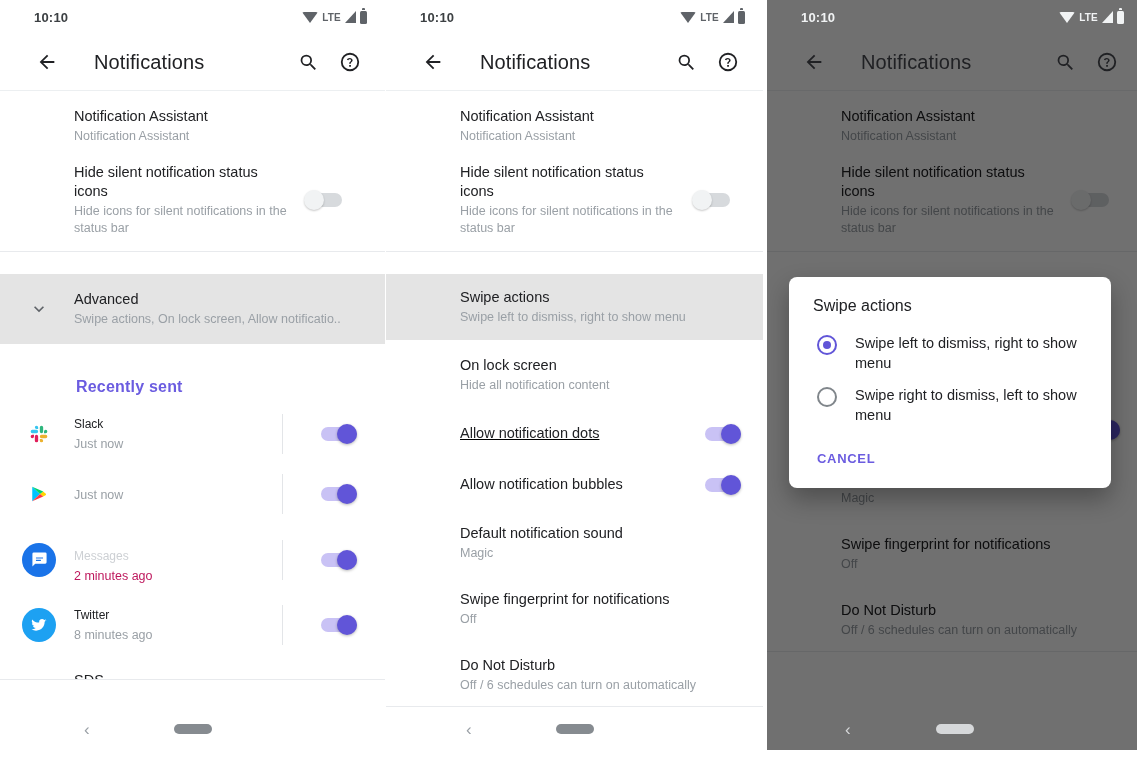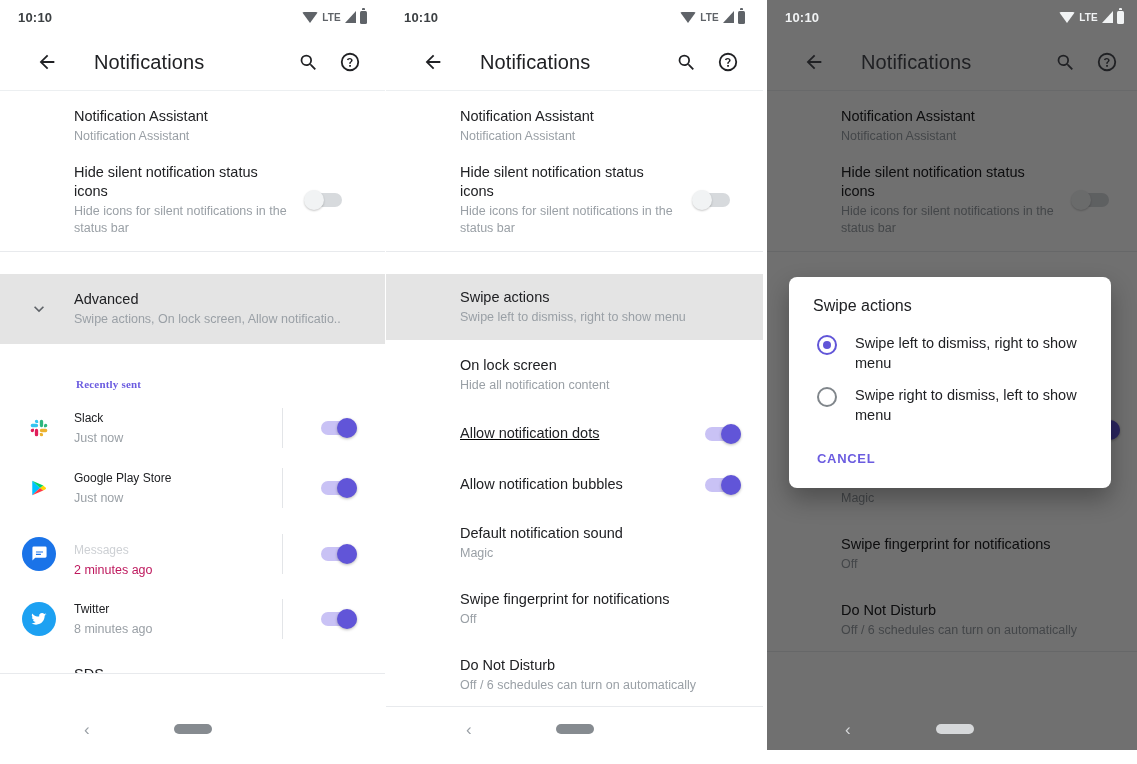--- a/index.html
+++ b/index.html
@@ -16,21 +16,21 @@
   .phone.p1 { width: 385px; height: 764px; }
   .phone.p2 { width: 377px; height: 764px; }
   .phone.p3 { width: 375px; height: 764px; }
   .gap { flex: 0 0 auto; background: #ffffff; }
   .gap.g1 { width: 1px; height: 764px; }
   .gap.g2 { width: 4px; height: 764px; }
 
   
   .statusbar {
     height: 34px; display: flex; align-items: center;
-    justify-content: space-between; padding: 0 18px 0 18px;
+    justify-content: space-between; padding: 0 18px 0 34px;
   }
   .clock { font-size: 13px; font-weight: bold; color: #3c4043; letter-spacing: .2px; }
   .status-icons { display: flex; align-items: center; gap: 4px; }
   .ico-wifi {
     width: 0; height: 0;
     border-left: 8px solid transparent; border-right: 8px solid transparent;
     border-top: 11px solid #5f6368;
     border-radius: 2px;
   }
   .lte-txt { font-size: 10px; font-weight: bold; color: #5f6368; letter-spacing: .2px; }
@@ -85,22 +85,22 @@
   .sw { position: relative; width: 36px; height: 14px; border-radius: 7px; flex: 0 0 36px; margin-left: 14px; cursor: pointer; }
   .sw .track { position:absolute; left:0; top:0; width:36px; height:14px; border-radius:7px; }
   .sw .thumb { position:absolute; top:-3px; width:20px; height:20px; border-radius:50%; }
   .sw.off .track { background: #d7dadd; }
   .sw.off .thumb { left: -2px; background: #f1f3f4; box-shadow: 0 1px 2px rgba(0,0,0,.22); }
   .sw.on .track { background: #c9c2f5; }
   .sw.on .thumb { left: 16px; background: #6155d8; box-shadow: 0 1px 3px rgba(0,0,0,.28); }
 
   
   .section-label {
-    font-size: 11px; font-weight: bold; color: #6b5ce0;
-    padding: 16px 22px 8px 76px; letter-spacing: .2px; font-family: Liberation Serif, serif;
+    font-size: 16px; font-weight: bold; color: #6b5ce0;
+    padding: 16px 22px 8px 76px; letter-spacing: .2px;
   }
   .app-row { display: flex; align-items: center; padding: 10px 22px 10px 22px; cursor: pointer; }
   .app-ic { width: 34px; height: 34px; flex: 0 0 34px; margin-right: 18px; position: relative; }
   .app-texts { flex: 1; min-width: 0; }
   .app-texts .t1 { font-size: 12px; color: #202124; line-height: 19px; }
   .app-texts .t2 { font-size: 12.5px; color: #9aa0a6; line-height: 17px; margin-top: 2px; }
   .app-row.dim .t1 { color: #cdd0d4; margin-top: 13px; }
   .app-row.dim .t2 { color: #be185d; }
   .vline { width: 1px; height: 40px; background: #e3e5e8; margin-right: 24px; flex: 0 0 1px; }
   .sw-wrap { width: 56px; display: flex; justify-content: flex-start; flex: 0 0 56px; }
@@ -270,21 +270,20 @@
           <div class="ic-circle ic-white">
             <svg class="glyph" width="18" height="18" viewBox="0 0 24 24">
               <path fill="#00C3FF" d="M3 2.3v19.4l10.3-9.7z"></path>
               <path fill="#FFD500" d="M17.6 8.6L13.3 12l4.3 3.4 3.1-1.8c.9-.5.9-1.7 0-2.2z"></path>
               <path fill="#FF3A44" d="M3 21.7l10.3-9.7 4.3 3.4z"></path>
               <path fill="#00D26A" d="M3 2.3l10.3 9.7 4.3-3.4z"></path>
             </svg>
           </div>
         </div>
         <div class="app-texts">
-          <div class="t1">Google Play Store</div>
           <div class="t2">Just now</div>
         </div>
         <div class="vline"></div>
         <div class="sw-wrap">
           <div class="sw on">
               <div class="track"></div>
               <div class="thumb"></div>
             </div>
         </div>
       </div>

